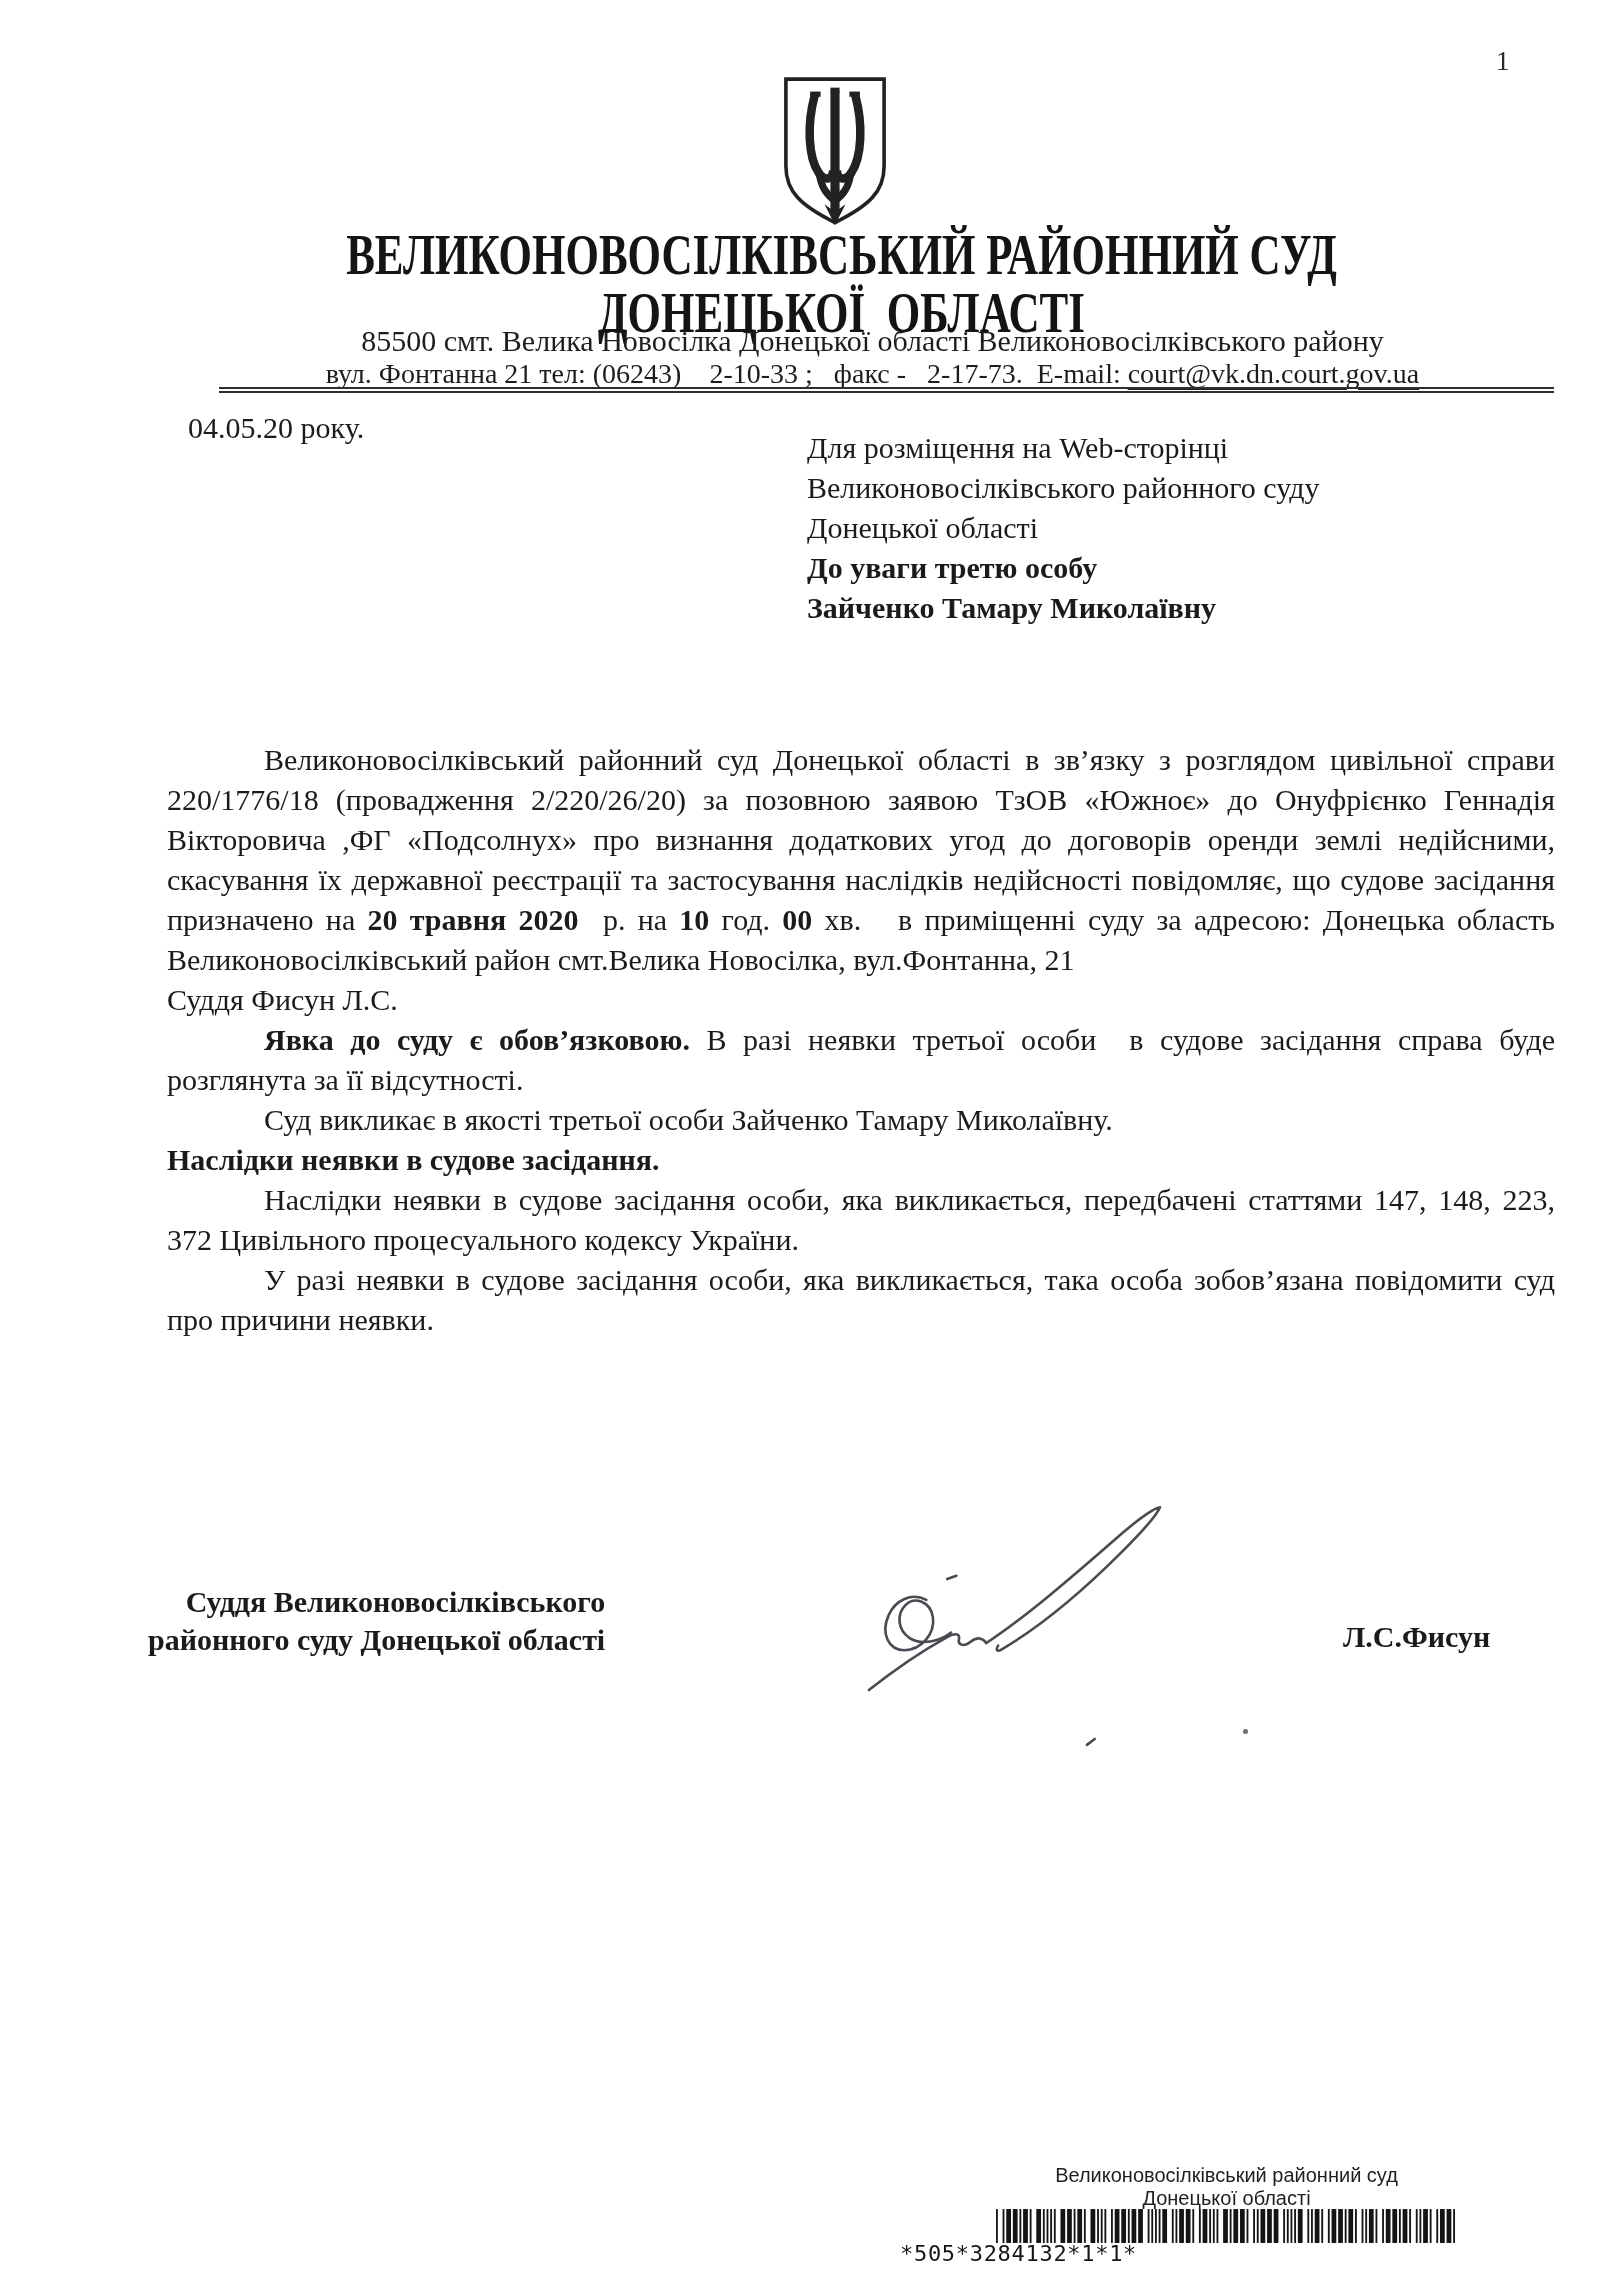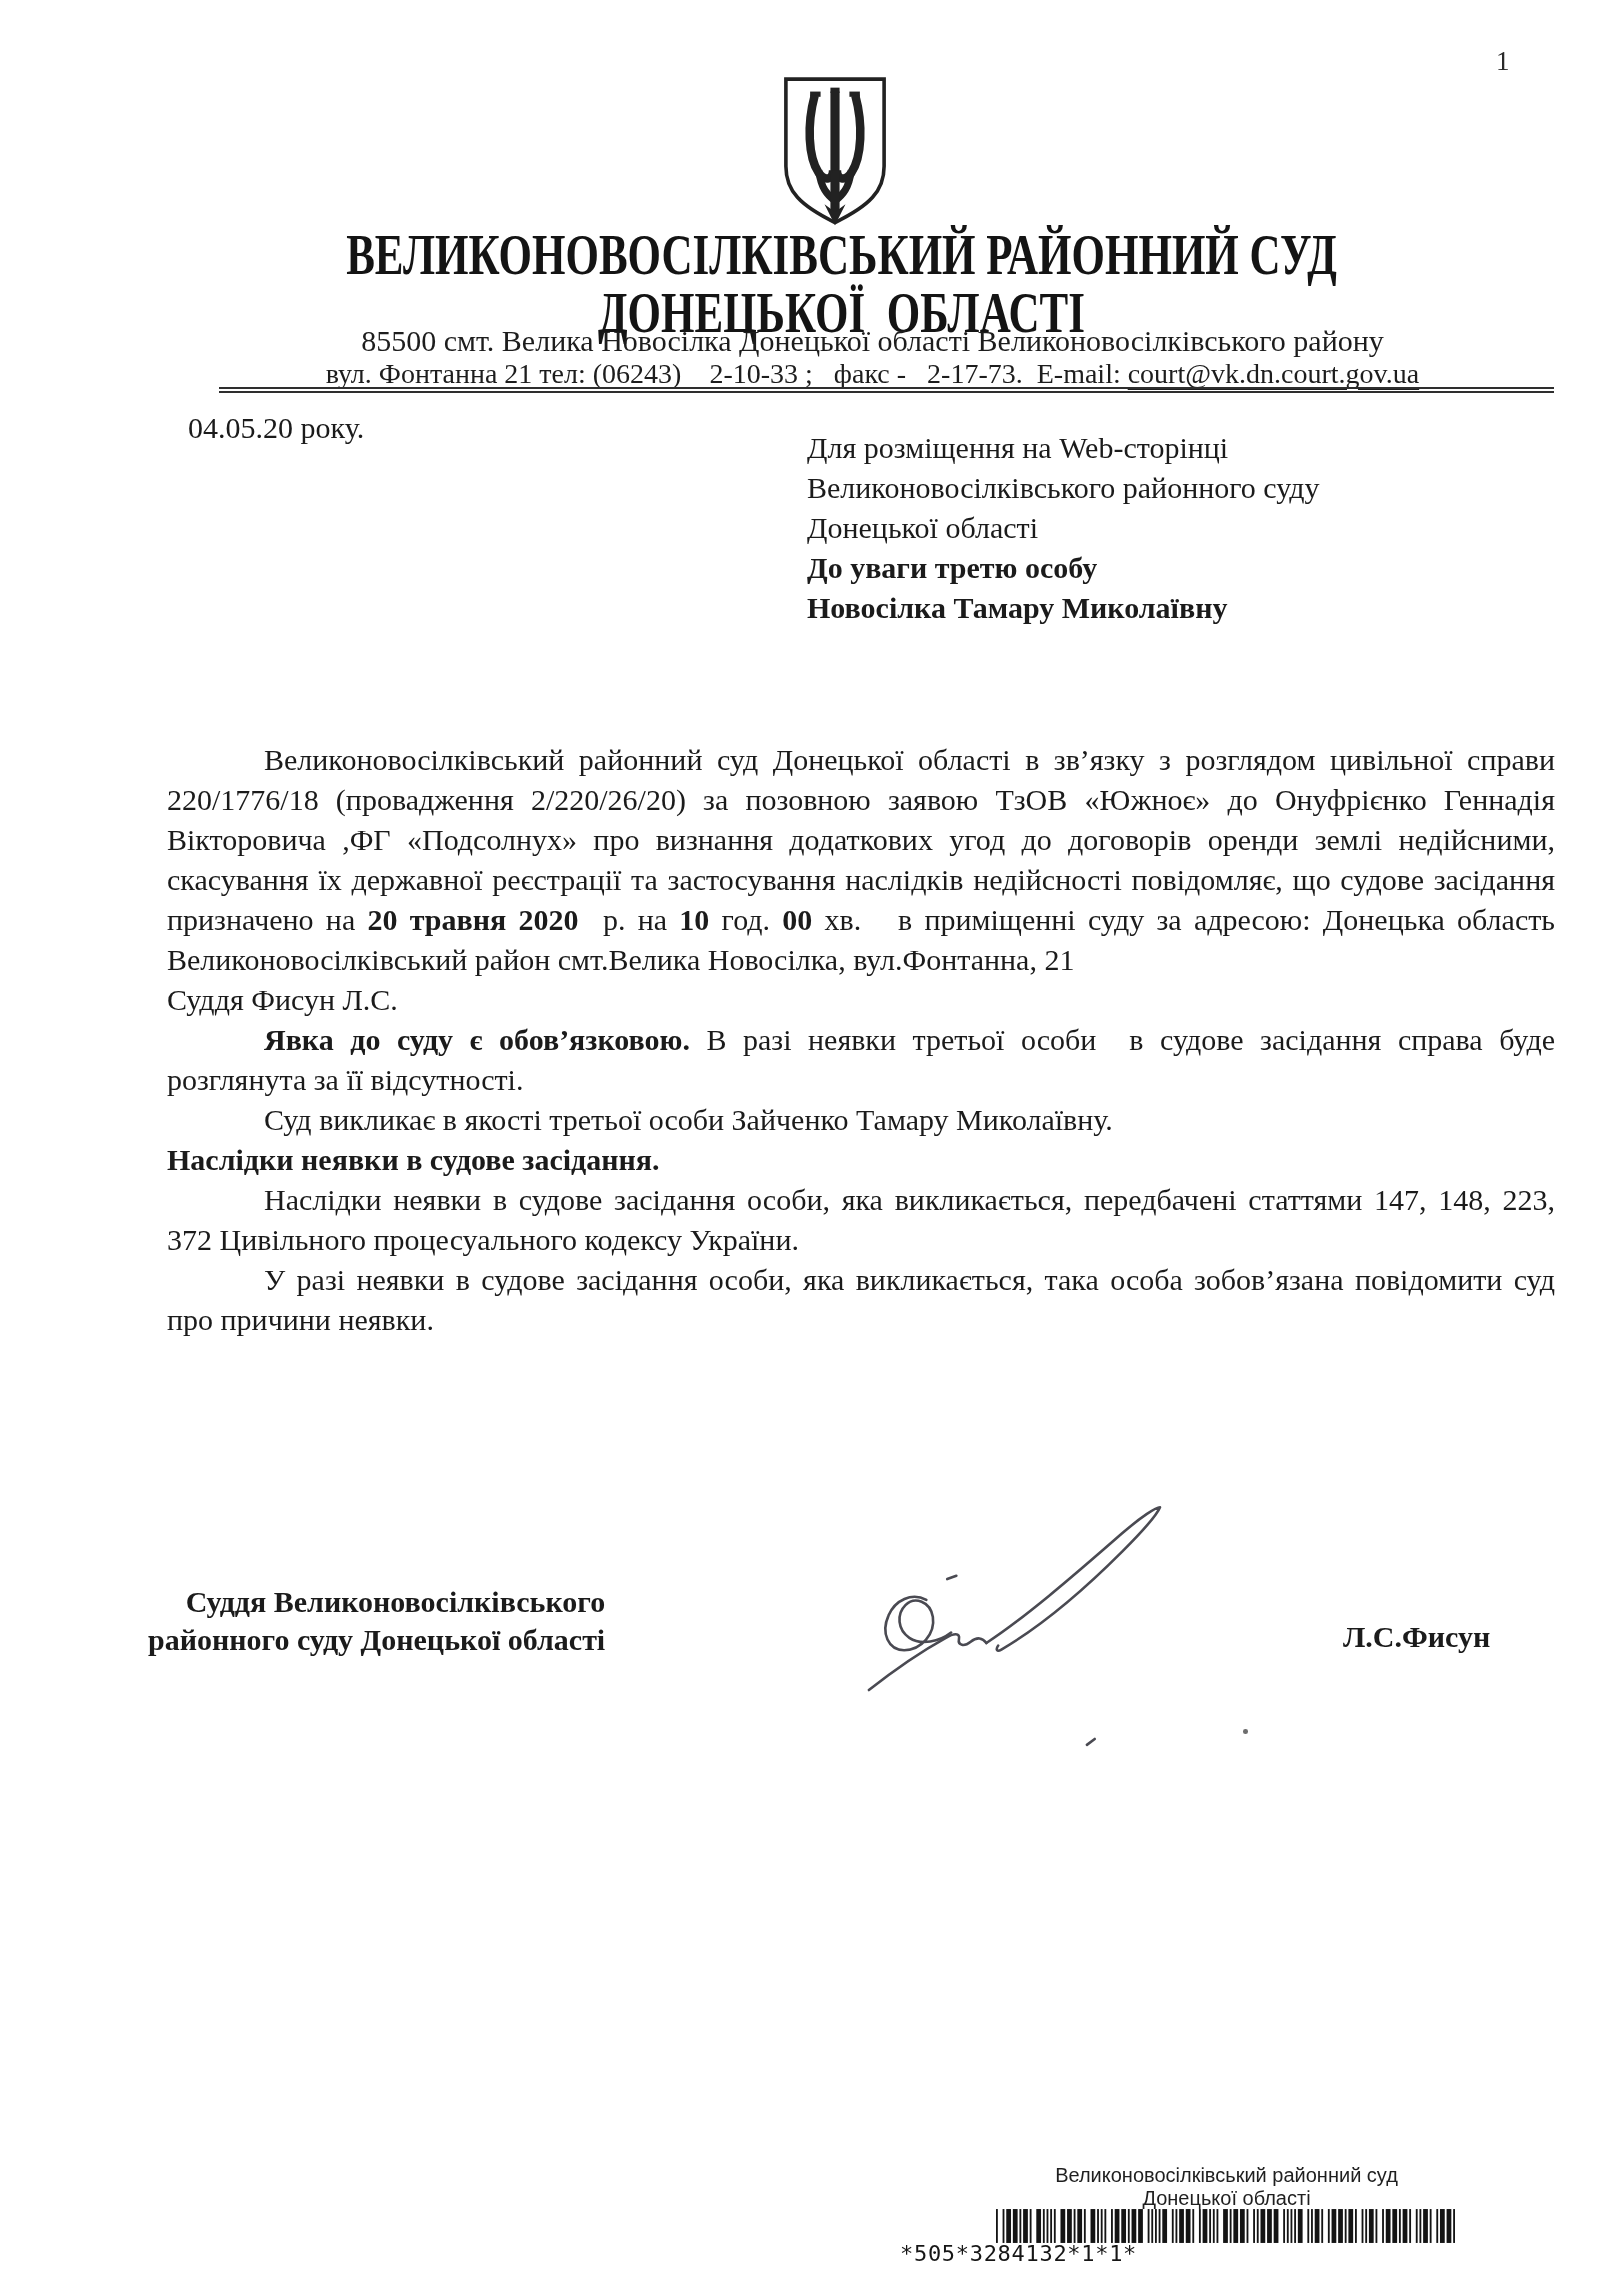--- a/index.html
+++ b/index.html
@@ -78,21 +78,21 @@
 
   <div class="rule"></div>
 
   <div class="date">04.05.20 року.</div>
 
   <div class="recipient">
     <div>Для розміщення на Web-сторінці</div>
     <div>Великоновосілківського районного суду</div>
     <div>Донецької області</div>
     <div class="b">До уваги третю особу</div>
-    <div class="b">Новосілка Тамару Миколаївну</div>
+    <div class="b">Зайченко Тамару Миколаївну</div>
   </div>
 
   <div class="body-block">
     <p class="ind"><span>Великоновосілківський районний суд Донецької області в зв’язку з розглядом цивільної справи 220/1776/18 (провадження 2/220/26/20) за позовною заявою ТзОВ «Южноє» до Онуфрієнко Геннадія Вікторовича ,ФГ «Подсолнух» про визнання додаткових угод до договорів оренди землі недійсними, скасування їх державної реєстрації та застосування наслідків недійсності повідомляє, що судове засідання призначено на </span><b>20 травня 2020</b><span>  р. на </span><b>10</b><span> год. </span><b>00</b><span> хв.   в приміщенні суду за адресою: Донецька область Великоновосілківський район смт.Велика Новосілка, вул.Фонтанна, 21</span></p>
     <p>Суддя Фисун Л.С.</p>
     <p class="ind"><b>Явка до суду є обов’язковою.</b><span> В разі неявки третьої особи  в судове засідання справа буде розглянута за її відсутності.</span></p>
     <p class="ind">Суд викликає в якості третьої особи Зайченко Тамару Миколаївну.</p>
     <p class="ctr">Наслідки неявки в судове засідання.</p>
     <p class="ind">Наслідки неявки в судове засідання особи, яка викликається, передбачені статтями 147, 148, 223, 372 Цивільного процесуального кодексу України.</p>
     <p class="ind">У разі неявки в судове засідання особи, яка викликається, така особа зобов’язана повідомити суд про причини неявки.</p>

